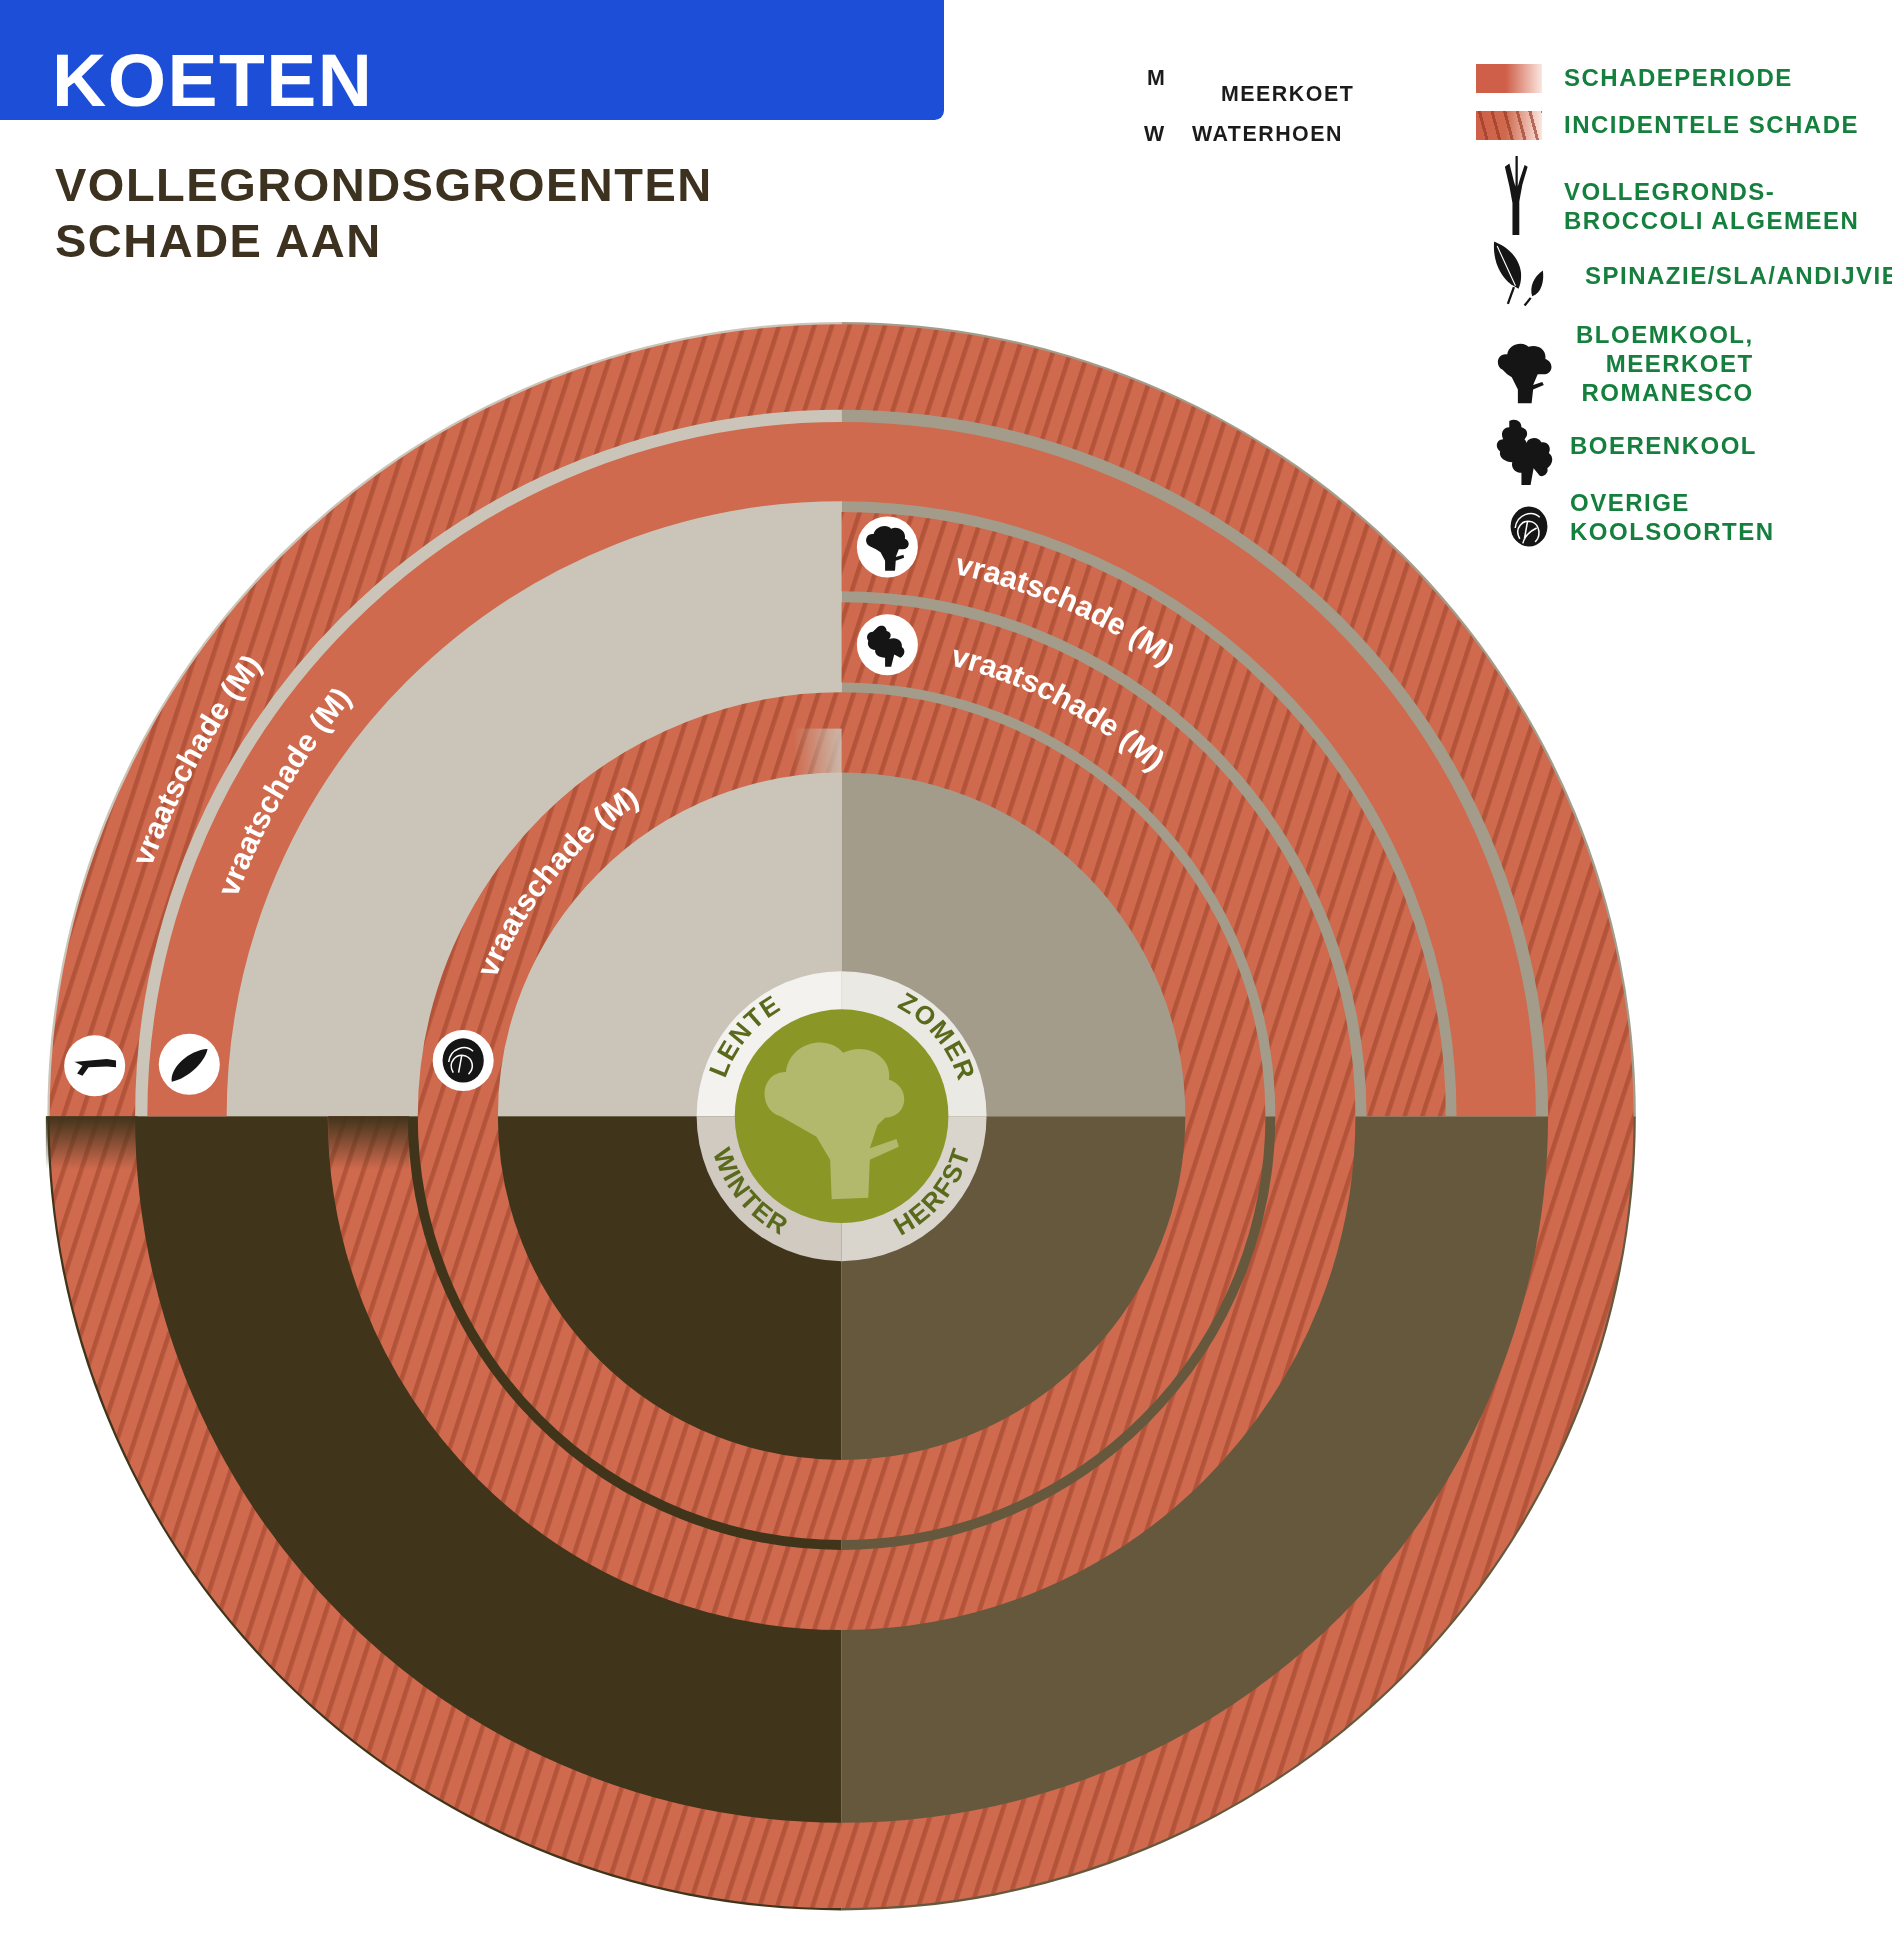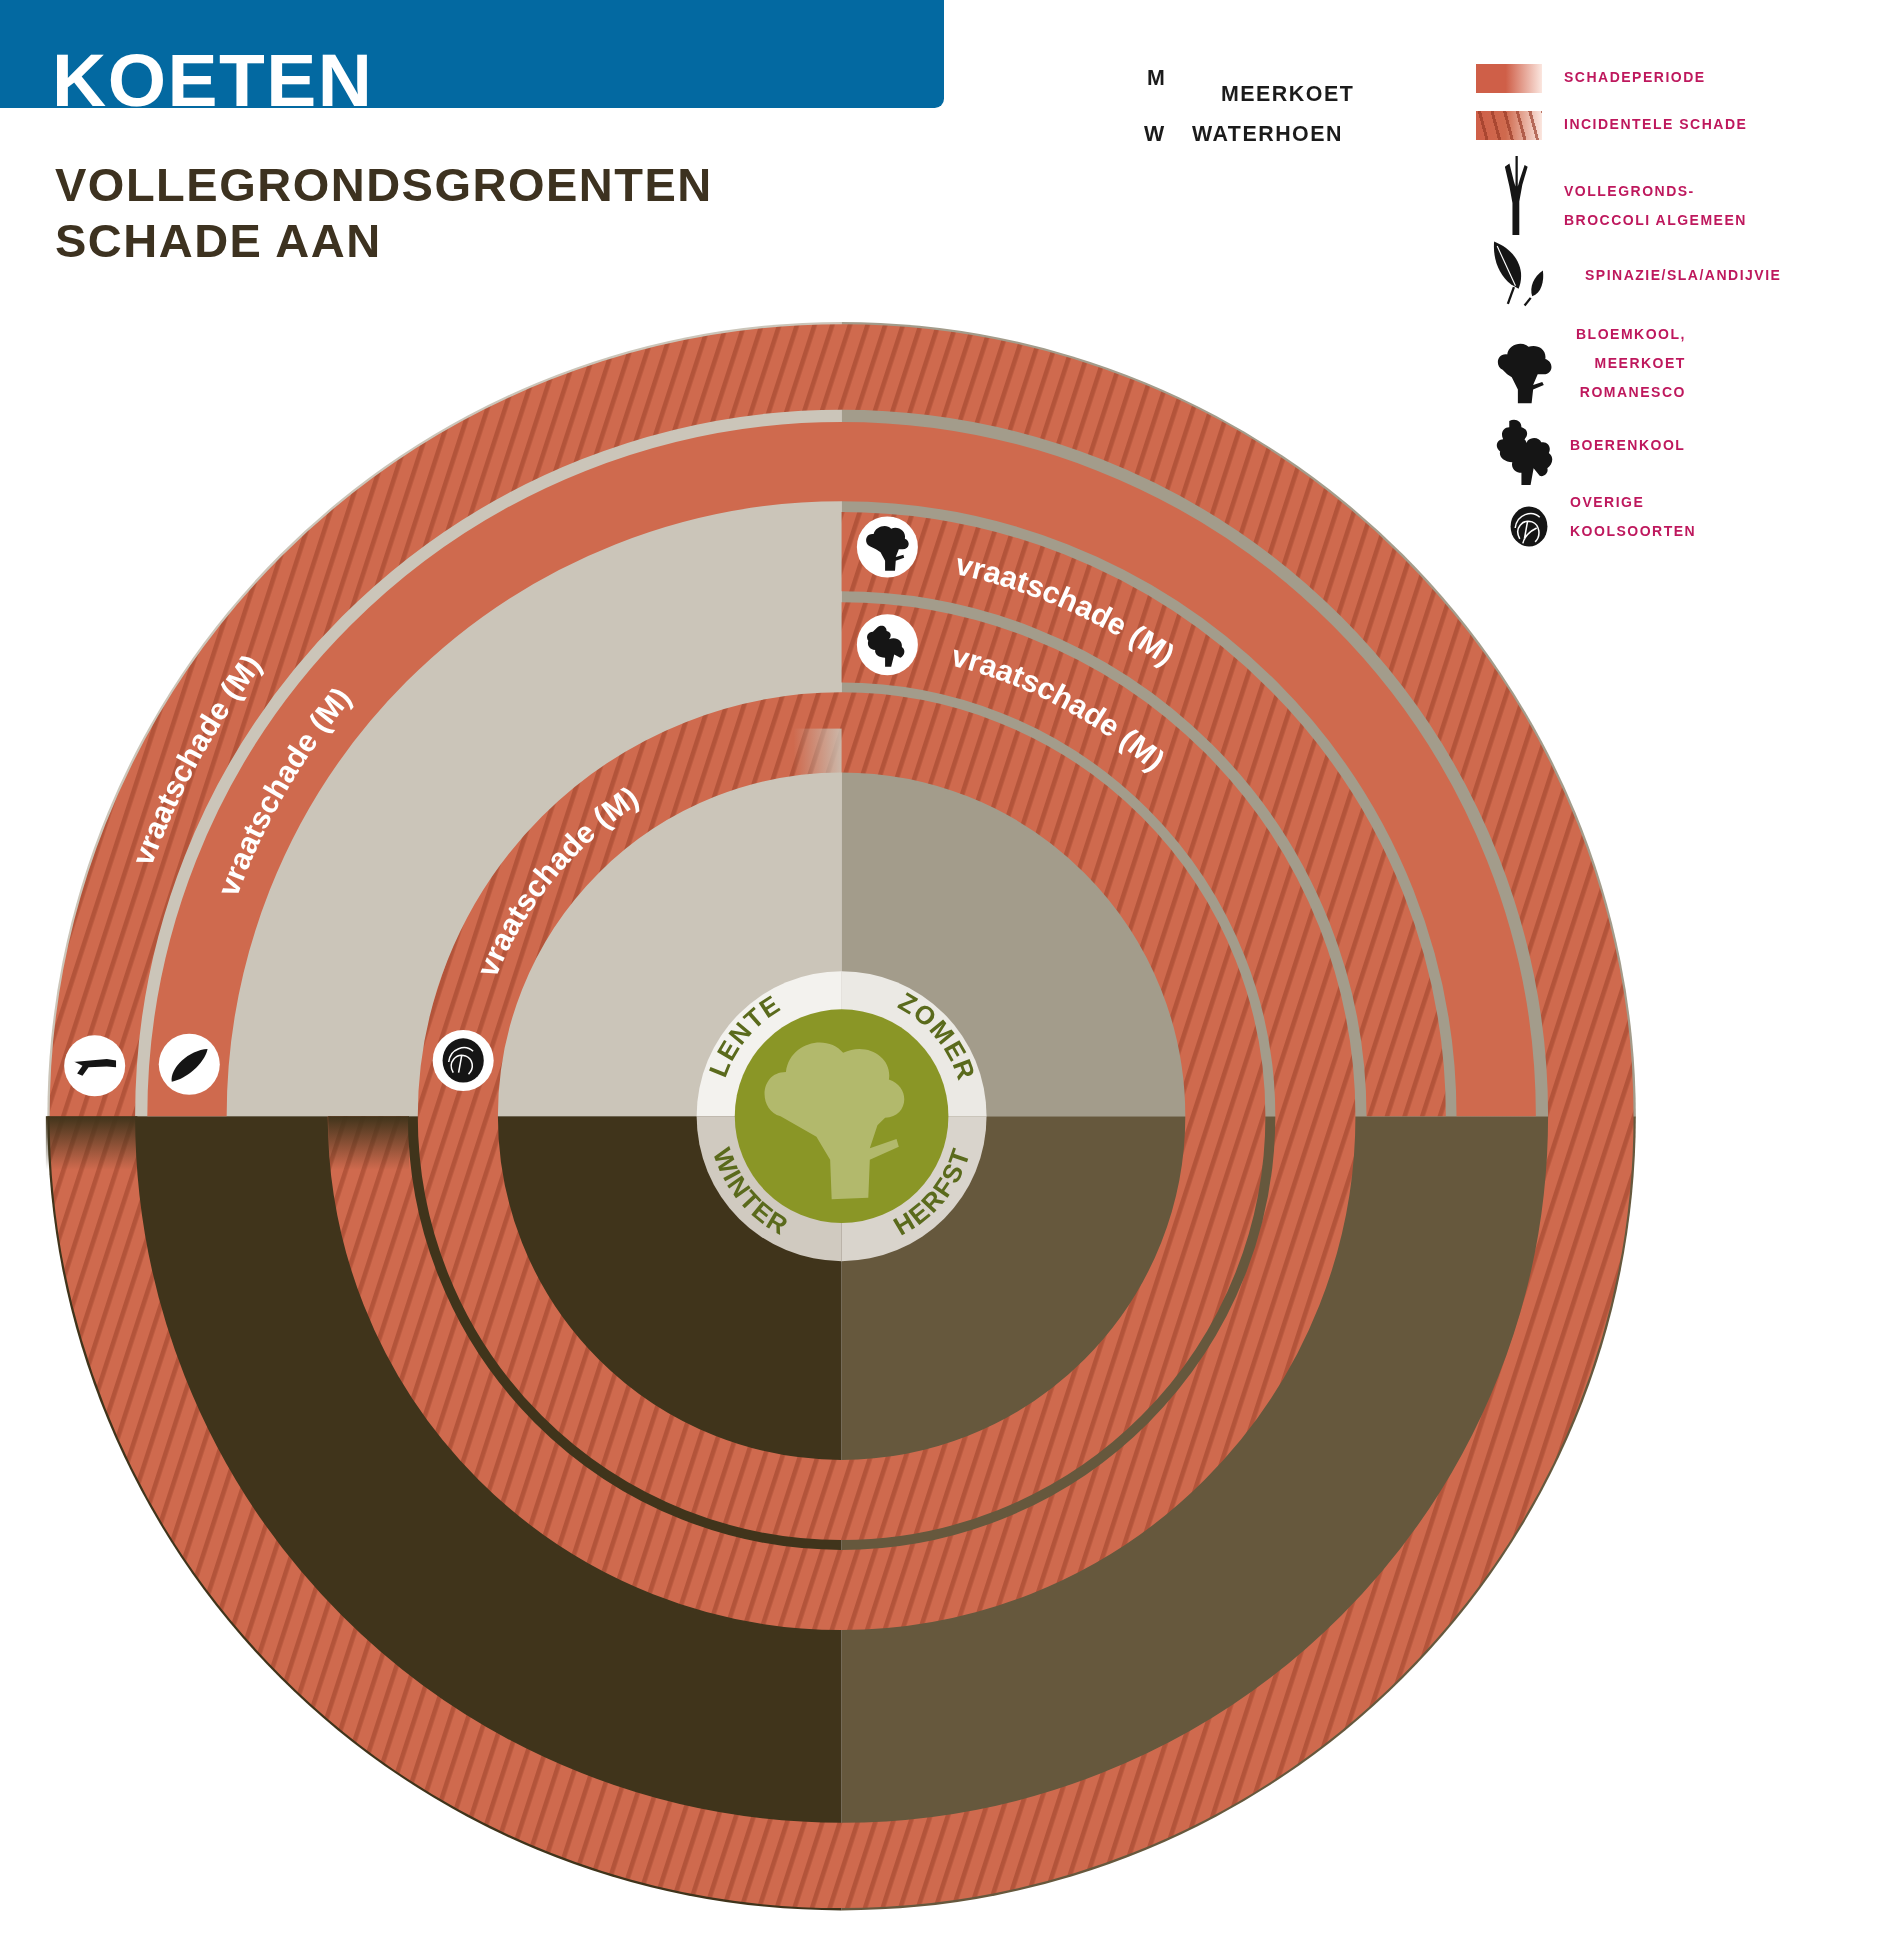--- a/index.html
+++ b/index.html
@@ -1,25 +1,25 @@
 <!DOCTYPE html>
 <html style="font-size:12.2px"><head>
 <meta charset="utf-8">
 <style>
   html, body { margin: 0; padding: 0; background: #ffffff; }
   body { width: 1893px; height: 1960px; position: relative; overflow: hidden;
          font-family: "Liberation Sans", "DejaVu Sans", sans-serif; }
-  .title-bar { position: absolute; left: 0; top: 0; width: 944px; height: 108px;
-               background: #0369a1; border-bottom-right-radius: 9.2px; }
+  .title-bar { position: absolute; left: 0; top: 0; width: 944px; height: 120px;
+               background: #1d4ed8; border-bottom-right-radius: 9.2px; }
   .title-bar .title { position: absolute; left: 52px; top: 43px; color: #ffffff;
                font-size: 75px; font-weight: bold; letter-spacing: 1.5px; line-height: 1; }
   .subtitle { position: absolute; left: 55px; top: 157px; color: #3d3220; font-weight: bold;
               font-size: 47px; line-height: 56px; letter-spacing: 1.5px; }
   .legend-abbr { position: absolute; font-size: 21.4px; font-weight: bold; color: #1b1b1b; letter-spacing: 1.5px; }
-  .legend-item { position: absolute; font-size: 14px; font-weight: bold; color: #be185d; letter-spacing: 1.5px; line-height: 29px; }
+  .legend-item { position: absolute; font-size: 24px; font-weight: bold; color: #15803d; letter-spacing: 1.5px; line-height: 29px; }
   .swatch { position: absolute; width: 66px; height: 29px; }
   .icon { position: absolute; }
   svg.chart { position: absolute; left: 0; top: 0; }
 </style>
 </head>
 <body>
 
 <div class="title-bar">
   <div class="title">KOETEN</div>
 </div>

